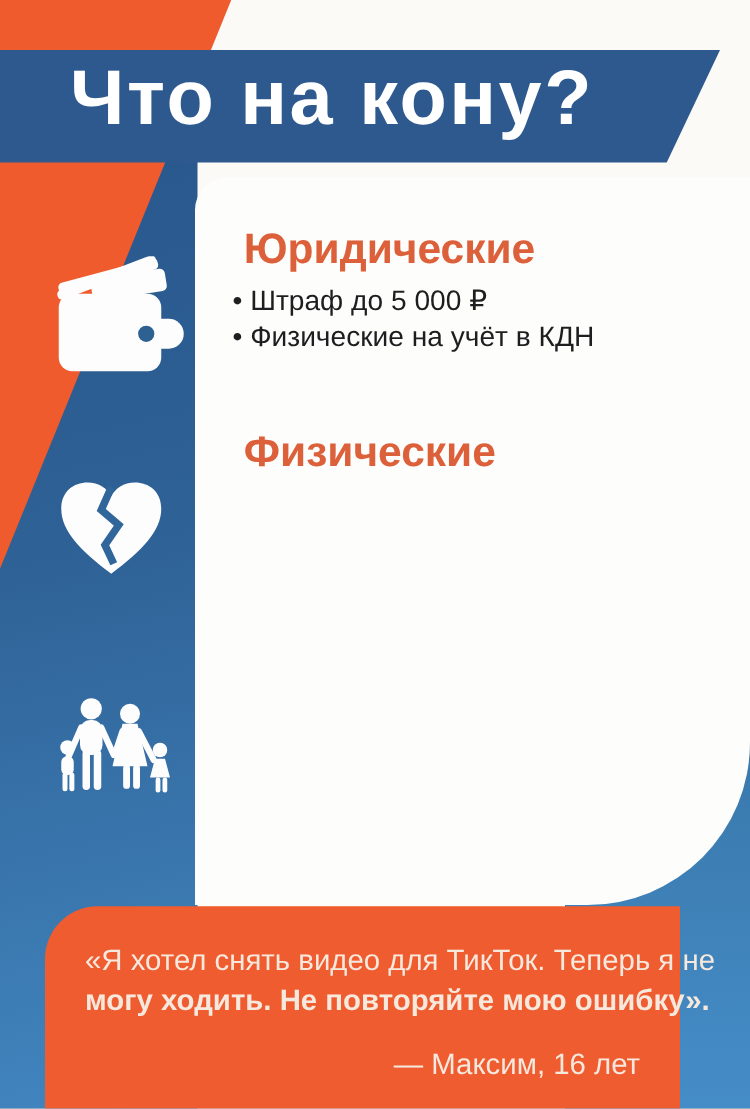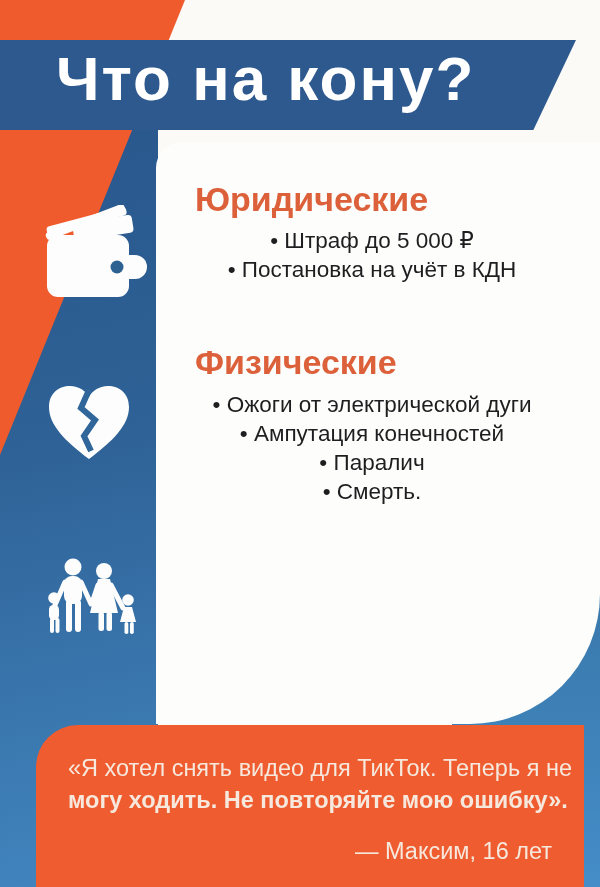--- a/index.html
+++ b/index.html
@@ -40,31 +40,31 @@
   
   .sec-heading{
     position:absolute;left:195px;
     color:#dc603a;font-size:34px;font-weight:700;white-space:nowrap;
   }
   .sec-list{
     position:absolute;left:186px;width:372px;
     margin:0;padding:0;list-style:none;
     color:#1e1e20;font-size:22.5px;line-height:29px;
   }
-  .sec-list li{padding-left:14px;text-indent:-14px;text-align:center;}
+  .sec-list li{padding-left:14px;text-indent:-14px;}
   .sec-list li::before{content:"•\00a0";}
   #list-social{line-height:28px;}
   
   .icon{position:absolute;}
   #icon-wallet{left:45px;top:205px;}
   #icon-heart{left:45px;top:383px;}
   #icon-family{left:42px;top:556px;}
   
   .quote-card{
-    position:absolute;left:36px;top:725px;width:548px;height:162px;
+    position:absolute;left:36px;top:725px;width:508px;height:162px;
     background:#ef5c30;border-radius:42px 0 0 0;
   }
   .quote-line{
     position:absolute;left:32px;
     color:#f6e8dc;font-size:23.5px;white-space:nowrap;
   }
   #quote-l1{top:30px;}
   #quote-l2{top:62px;font-weight:bold;}
   .quote-attr{
     position:absolute;right:32px;top:113px;
@@ -94,36 +94,30 @@
         <rect x="1" y="27" width="84" height="8" rx="3.5" transform="rotate(-21 4 31)"></rect>
         <rect x="2" y="30" width="82" height="62" rx="11"></rect>
         <rect x="50" y="50" width="52" height="24" rx="12"></rect>
       </g>
       <circle cx="72" cy="62" r="6.5" fill="#2d6191"></circle>
     </svg>
   </div>
   <div class="sec-heading" id="head-legal" style="top:180px">Юридические</div>
   <ul class="sec-list" style="top:226px">
     <li>Штраф до 5 000 ₽</li>
-    <li>Постановка на учёт в КДН</li>
+    <li>Физические на учёт в КДН</li>
   </ul>
 
   <div class="icon" id="icon-heart">
     <svg width="88" height="80" viewBox="0 0 88 80">
       <path fill="#fdfdfd" d="M44,76 C20,58 4,42 4,24 C4,10 14,3 25,3 C34,3 41,8 44,14 C47,8 54,3 63,3 C74,3 84,10 84,24 C84,42 68,58 44,76 Z"></path>
       <path d="M44,7 L36,25 L50,37 L39,53 L46,68" fill="none" stroke="#31669a" stroke-width="6"></path>
     </svg>
   </div>
   <div class="sec-heading" id="head-physical" style="top:343px">Физические</div>
-  <ul class="sec-list" style="top:390px">
-    <li>Ожоги от электрической дуги</li>
-    <li>Ампутация конечностей</li>
-    <li>Паралич</li>
-    <li>Смерть.</li>
-  </ul>
 
   <div class="icon" id="icon-family">
     <svg width="100" height="80" viewBox="0 0 100 80">
       <g fill="#fdfdfd" stroke="none">
         <circle cx="31" cy="11" r="8.5"></circle>
         <rect x="22" y="20" width="18" height="28" rx="8"></rect>
         <rect x="24" y="44" width="6" height="32" rx="3"></rect>
         <rect x="33" y="44" width="6" height="32" rx="3"></rect>
         <circle cx="62" cy="15" r="8"></circle>
         <path d="M56,23 h12 l8,34 h-28 z"></path>

